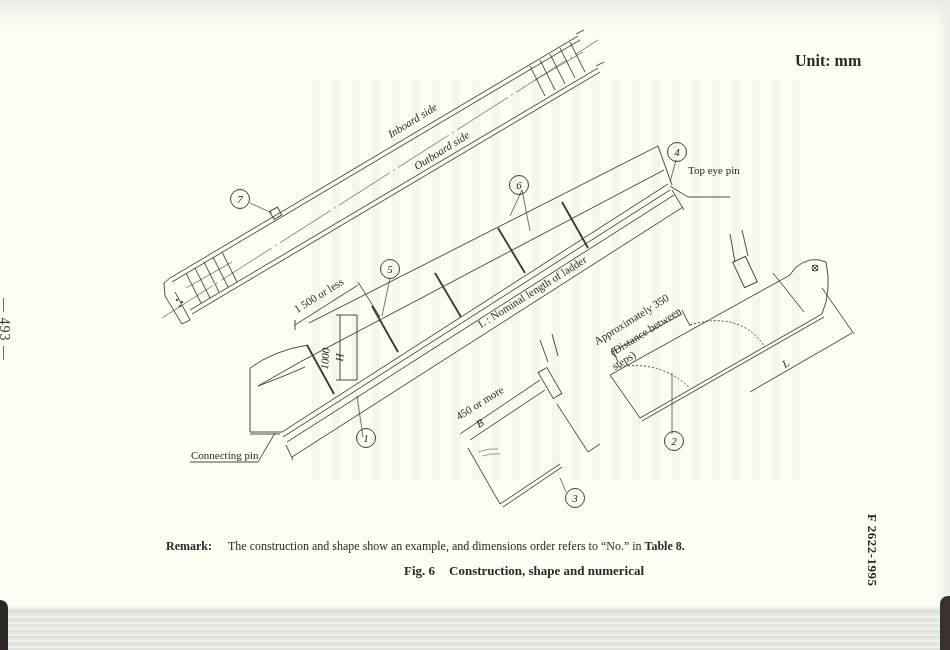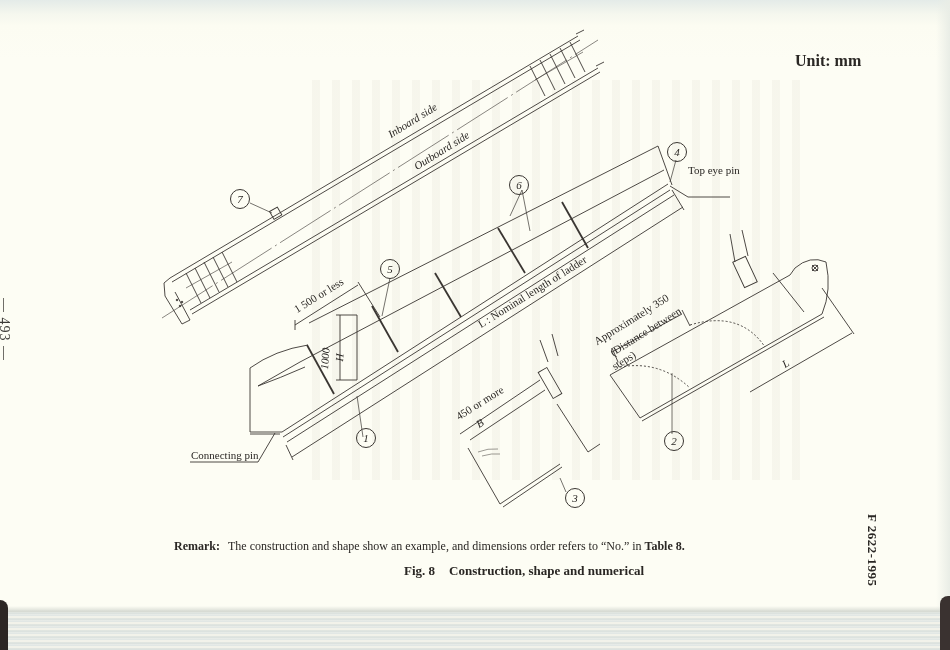--- a/index.html
+++ b/index.html
@@ -10,21 +10,21 @@
   .page-stack{position:absolute;left:0;top:610px;width:950px;height:40px;
     background:repeating-linear-gradient(180deg,#f2f2ea 0px,#f2f2ea 2px,#cfd8d6 3px,#e9ece8 4px,#dfe5e4 6px);}
   .page-stack:before{content:"";position:absolute;left:0;top:-4px;width:950px;height:6px;background:linear-gradient(180deg,rgba(0,0,0,0),#d5d9d2);}
   .stack-left{position:absolute;left:0;top:600px;width:8px;height:50px;background:#2c2624;border-radius:0 8px 0 0;}
   .stack-right{position:absolute;right:0;top:596px;width:10px;height:54px;background:#3a3230;border-radius:8px 0 0 0;}
   svg.drawing{position:absolute;left:0;top:0;}
   .txt{position:absolute;white-space:nowrap;color:#2a2724;}
   .unit{left:795px;top:52px;font-size:16px;font-weight:bold;}
   .pageno{left:12px;top:298px;font-size:14px;transform:rotate(90deg);transform-origin:left top;color:#3c3a36;letter-spacing:1px;}
   .stdno{left:880px;top:514px;font-size:13px;font-weight:bold;transform:rotate(90deg);transform-origin:left top;letter-spacing:0.5px;}
-  .remark-label{left:166px;top:588px;font-size:12px;font-weight:bold;top:539px;margin-left:8px;}
+  .remark-label{left:166px;top:588px;font-size:12px;font-weight:bold;top:539px;}
   .remark-text{left:228px;top:539px;font-size:12px;}
   .remark-text b{font-weight:bold;}
   .fig-caption{left:404px;top:563px;font-size:13px;font-weight:bold;}
   .fig-caption .num{margin-right:14px;}
   .callout{position:absolute;width:18px;height:18px;border:1px solid #3a3632;border-radius:50%;font-size:11px;font-style:italic;text-align:center;line-height:18px;color:#2a2724;background:transparent;}
   .lbl{position:absolute;white-space:nowrap;font-size:11px;color:#2a2724;transform-origin:left bottom;}
   .bleed{position:absolute;color:rgba(120,110,90,0.08);font-size:11px;white-space:nowrap;transform:rotate(180deg);}
 </style>
 </head>
 <body>
@@ -189,17 +189,17 @@
 <div class="callout" style="left:509px;top:175px;">6</div>
 <div class="callout" style="left:230px;top:189px;">7</div>
 
 <div class="txt unit">Unit: mm</div>
 <div class="txt pageno">— 493 —</div>
 <div class="txt stdno">F 2622-1995</div>
 
 <div class="txt remark-label">Remark:</div>
 <div class="txt remark-text"><span>The construction and shape show an example, and dimensions order refers to “No.” in </span><b>Table 8.</b></div>
 
-<div class="txt fig-caption"><span class="num">Fig. 8</span><span>Construction, shape and numerical</span></div>
+<div class="txt fig-caption"><span class="num">Fig. 6</span><span>Construction, shape and numerical</span></div>
 
 <div class="page-stack"></div>
 <div class="stack-left"></div>
 <div class="stack-right"></div>
 
 </body></html>

